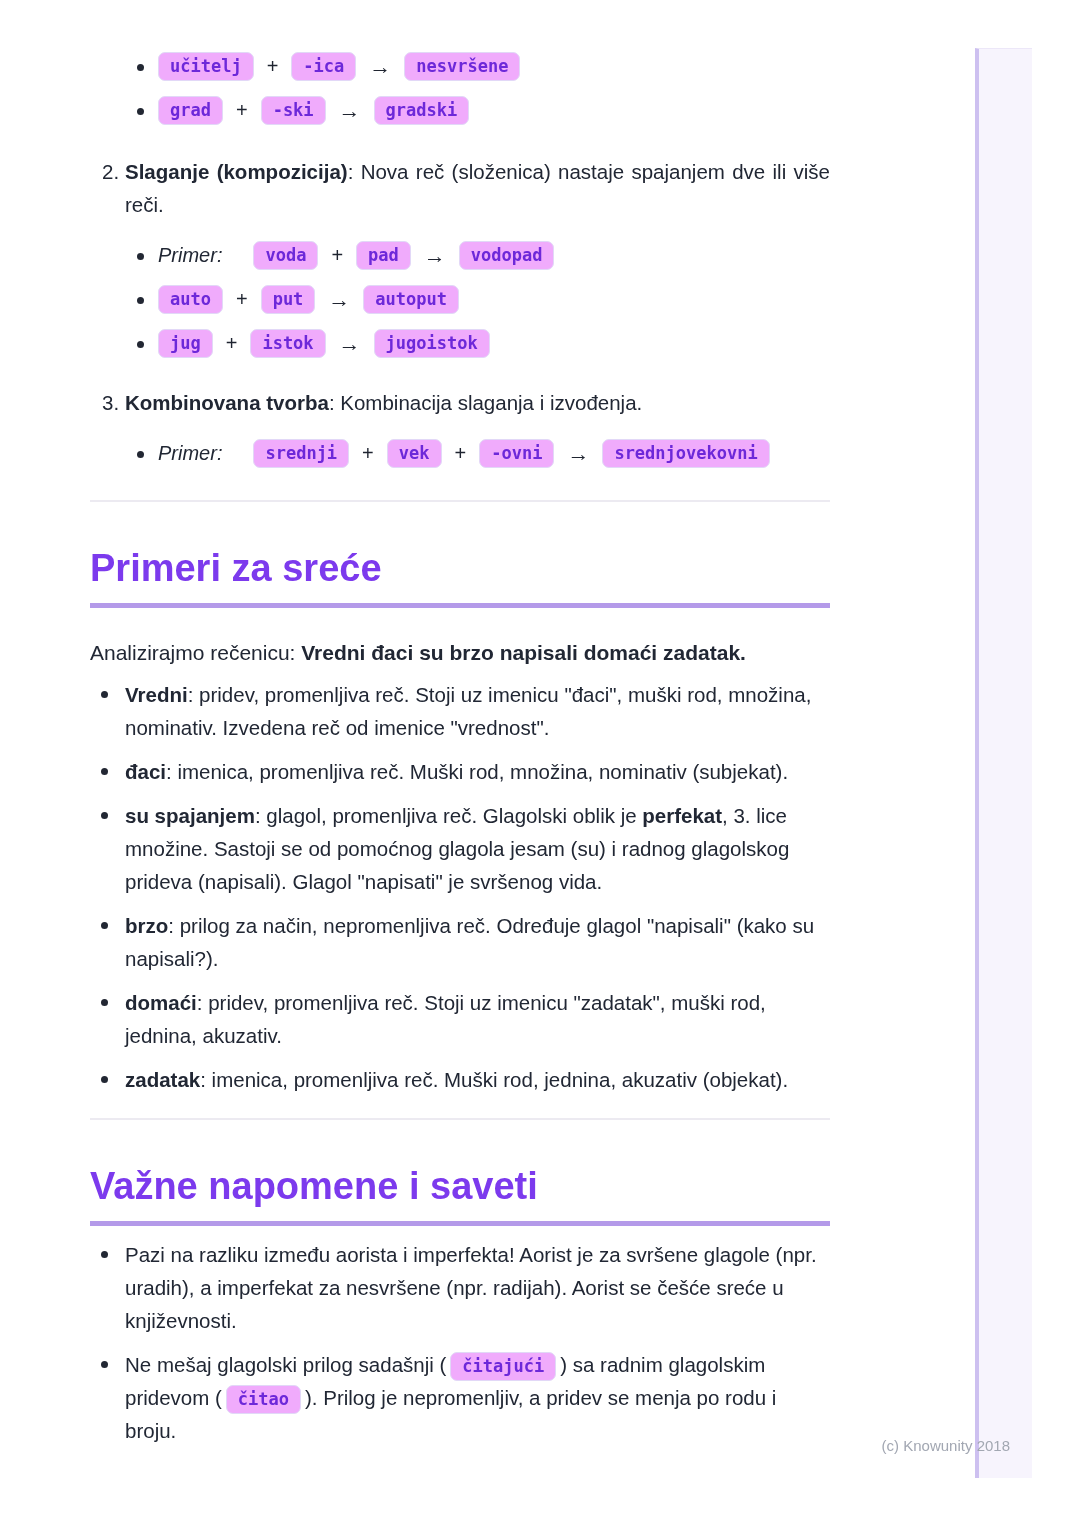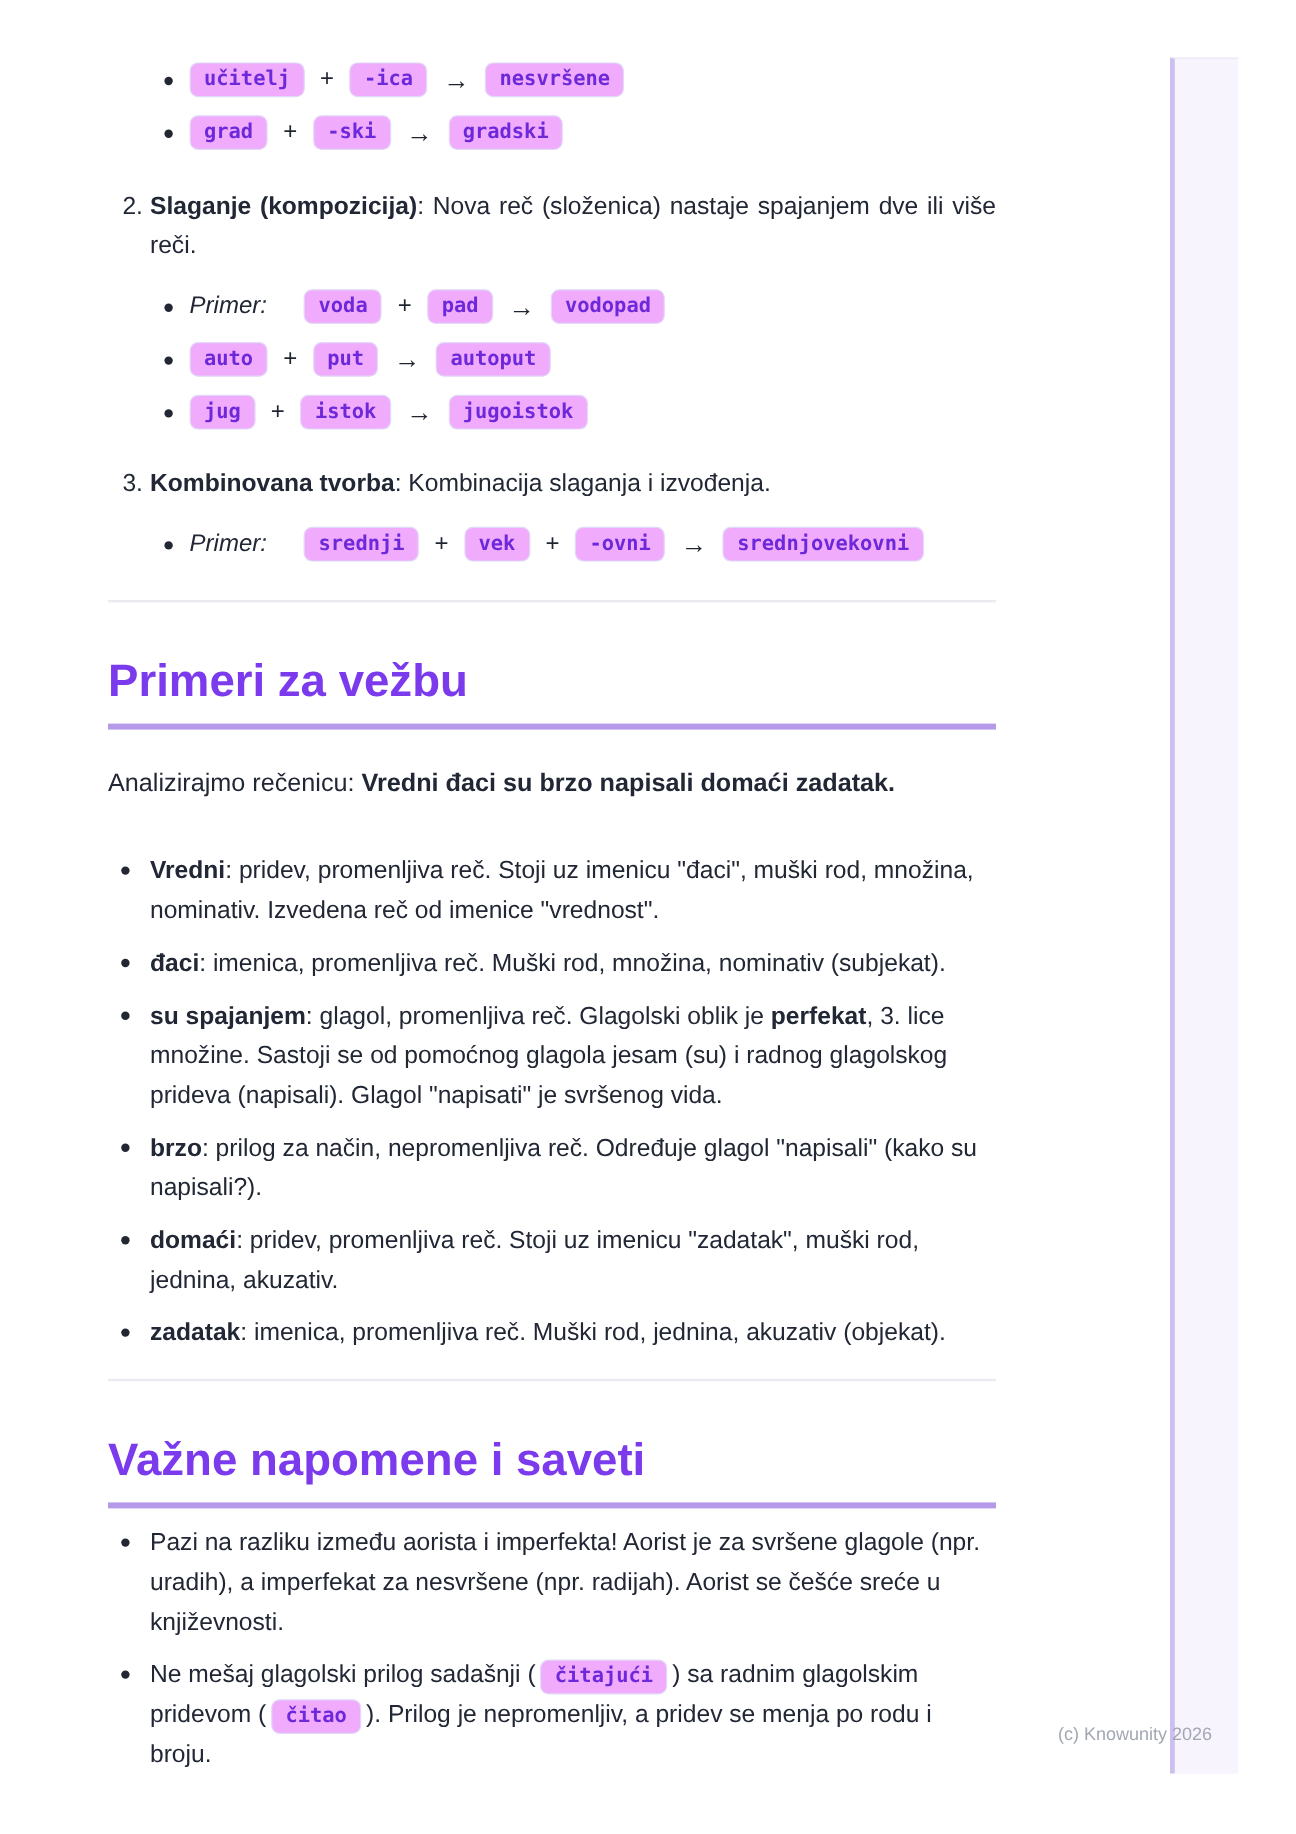--- a/index.html
+++ b/index.html
@@ -82,21 +82,21 @@
     margin-top:44px;
     font-size:38px;
     line-height:44px;
     font-weight:bold;
     color:#7c3aed;
     padding-bottom:13px;
     border-bottom:5px solid #b49ae9;
   }
   
   .intro { margin-top:28px; font-size:21px; line-height:33px; }
-  .note-list { margin-top:40px; }
+  .note-list { margin-top:9px; }
   .note-list-2 { margin-top:12px; }
   .note-item {
     position:relative;
     padding-left:35px;
     margin-bottom:11px;
     font-size:20.5px;
     line-height:33px;
   }
   .note-item::before {
     content:"";
@@ -184,21 +184,21 @@
       <span class="chip">vek</span>
       <span class="op">+</span>
       <span class="chip">-ovni</span>
       <span class="op arrow">→</span>
       <span class="chip">srednjovekovni</span>
     </div>
   </div>
 
   <div class="divider div-1"></div>
 
-  <h2 class="section-title">Primeri za vežbu</h2>
+  <h2 class="section-title">Primeri za sreće</h2>
 
   <p class="intro"><span>Analizirajmo rečenicu: </span><span class="b">Vredni đaci su brzo napisali domaći zadatak.</span></p>
 
   <div class="note-list">
     <div class="note-item">
       <span class="b">Vredni</span><span>: pridev, promenljiva reč. Stoji uz imenicu "đaci", muški rod, množina, nominativ. Izvedena reč od imenice "vrednost".</span>
     </div>
     <div class="note-item">
       <span class="b">đaci</span><span>: imenica, promenljiva reč. Muški rod, množina, nominativ (subjekat).</span>
     </div>
@@ -224,13 +224,13 @@
     <div class="note-item">
       <span class="it">Pazi na razliku između aorista i imperfekta!</span><span> Aorist je za svršene glagole (npr. </span><span class="it">uradih</span><span>), a imperfekat za nesvršene (npr. </span><span class="it">radijah</span><span>). Aorist se češće sreće u književnosti.</span>
     </div>
     <div class="note-item">
       <span>Ne mešaj glagolski prilog sadašnji (</span><span class="chip">čitajući</span><span>) sa radnim glagolskim pridevom (</span><span class="chip">čitao</span><span>). Prilog je nepromenljiv, a pridev se menja po rodu i broju.</span>
     </div>
   </div>
 
 </div>
 
-<div class="footer">(c) Knowunity 2026</div>
+<div class="footer">(c) Knowunity 2018</div>
 
 </body></html>

